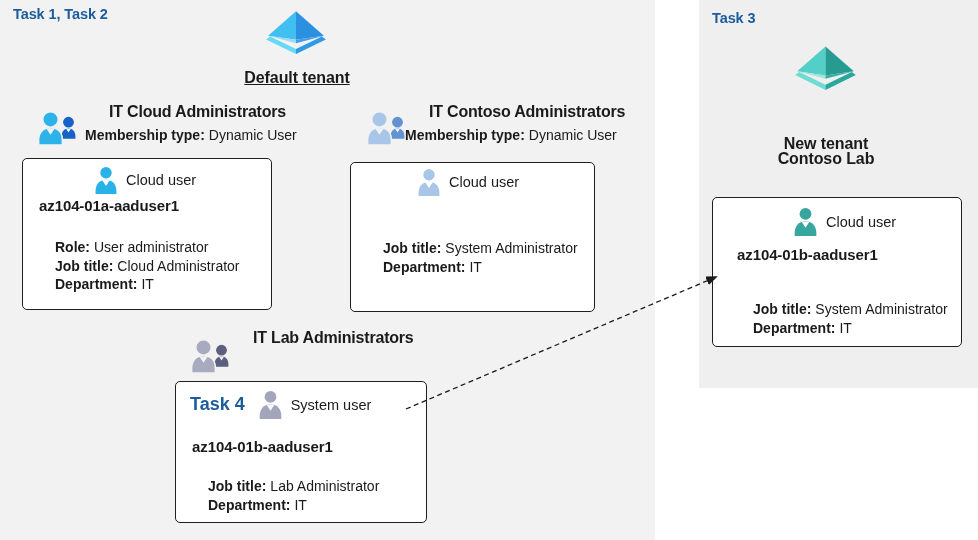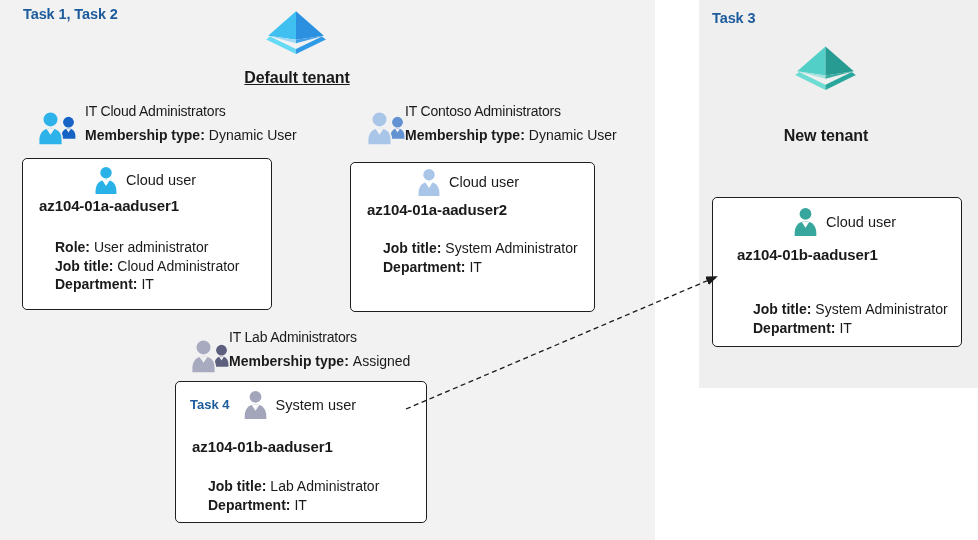--- a/index.html
+++ b/index.html
@@ -6,45 +6,45 @@
   .canvas{
     position:relative;width:978px;height:540px;overflow:hidden;
     font-family:"Liberation Sans",sans-serif;color:#1a1a1a;background:#ffffff;
   }
   .region{position:absolute;}
   .region.left{left:0;top:0;width:655px;height:540px;background:#f2f2f2;}
   .region.right{left:699px;top:0;width:279px;height:388px;background:#efefef;}
   .abs{position:absolute;}
   .tasklabel{position:absolute;font-weight:bold;font-size:14.5px;color:#1c5b9c;letter-spacing:-0.1px;}
   .tenantlabel{position:absolute;font-weight:bold;font-size:16px;text-align:center;letter-spacing:-0.1px;}
-  .grouptitle{position:absolute;font-weight:normal;font-size:14px;letter-spacing:-0.2px;white-space:nowrap;}
+  .grouptitle{position:absolute;font-weight:bold;font-size:16px;letter-spacing:-0.2px;white-space:nowrap;margin-left:24px;}
   .membership{position:absolute;font-size:14px;white-space:nowrap;}
   .membership b{margin-right:4px;}
   .card{
     position:absolute;background:#ffffff;border:1.4px solid #1f1f1f;border-radius:5px;
   }
   .cardhead{position:absolute;display:flex;align-items:center;gap:7px;}
   .usertype{font-size:14.5px;white-space:nowrap;}
   .username{position:absolute;font-weight:bold;font-size:15px;letter-spacing:-0.1px;white-space:nowrap;}
   .attrs{position:absolute;font-size:14px;line-height:18.5px;white-space:nowrap;}
   .attr b{margin-right:4px;padding-left:16px;}
-  .cardtask{font-weight:bold;font-size:13px;color:#1c5b9c;}
+  .cardtask{font-weight:bold;font-size:18px;color:#1c5b9c;}
   svg{position:absolute;display:block;}
   .cardhead svg{position:static;}
   .arrowlayer{left:0;top:0;pointer-events:none;}
 </style>
 </head>
 <body>
 
 <div class="canvas">
 
   <div class="region left"></div>
   <div class="region right"></div>
 
-  <div class="tasklabel" style="left:23px;top:6px;">Task 1, Task 2</div>
+  <div class="tasklabel" style="left:13px;top:6px;">Task 1, Task 2</div>
 
   <svg class="abs" style="left:262px;top:2px;" width="68" height="62" viewBox="0 0 100 64">
     <polygon points="50,0 9,36 50,42" fill="#3fc0f0"></polygon>
     <polygon points="50,0 91,36 50,42" fill="#2b90e0"></polygon>
     <polygon points="9,36 50,47 50,42" fill="#9fd8f2"></polygon>
     <polygon points="91,36 50,47 50,42" fill="#3f9ee8"></polygon>
     <polygon points="6,41.5 50,63 50,55.5 12,37" fill="#66d9f4"></polygon>
     <polygon points="94,41.5 50,63 50,55.5 88,37" fill="#2f9ae6"></polygon>
   </svg>
   <div class="tenantlabel" style="left:197px;top:69px;width:200px;text-decoration:underline;">Default tenant</div>
@@ -106,43 +106,39 @@
     <div class="cardhead" style="left:65px;top:5px;">
       <svg width="26" height="28" viewBox="0 0 24 26">
         <g fill="#a9c6e8">
           <circle cx="12" cy="6.2" r="5.3"></circle>
           <path d="M12 12.8 C5.6 12.8 2.3 17.4 2.3 23.6 L2.3 26 L21.7 26 L21.7 23.6 C21.7 17.4 18.4 12.8 12 12.8 Z"></path>
         </g>
         <polygon points="8.4,13.1 15.6,13.1 12,18.6" fill="#ffffff"></polygon>
       </svg>
       <span class="usertype">Cloud user</span>
     </div>
-    <div class="username" style="left:16px;top:38px;">az104-01a-aaduser2</div>
     <div class="attrs" style="left:16px;top:76px;">
       <div class="attr"><b>Job title:</b><span>System Administrator</span></div>
       <div class="attr"><b>Department:</b><span>IT</span></div>
     </div>
   </div>
 
   <svg class="abs" style="left:187px;top:338px;" width="46" height="37" viewBox="0 0 46 37">
     <g fill="#5c5f7e">
       <circle cx="34.5" cy="12.2" r="5.4"></circle>
       <path d="M34.5 18.6 C30 18.6 27.6 21.8 27.6 26.6 L27.6 28.8 L41.4 28.8 L41.4 26.6 C41.4 21.8 39 18.6 34.5 18.6 Z"></path>
     </g>
     <polygon points="32.1,18.8 36.9,18.8 34.5,22.4" fill="#f2f2f2"></polygon>
     <g stroke="#f2f2f2" stroke-width="1.6" fill="#a8aabf">
       <circle cx="16.5" cy="9.4" r="7.8"></circle>
       <path d="M16.5 17.8 C8.6 17.8 4.6 22.8 4.6 30.2 L4.6 35 L28.4 35 L28.4 30.2 C28.4 22.8 24.4 17.8 16.5 17.8 Z"></path>
     </g>
     <polygon points="12.2,18.4 20.8,18.4 16.5,24.8" fill="#f2f2f2"></polygon>
   </svg>
   <div class="grouptitle" style="left:229px;top:329px;">IT Lab Administrators</div>
-  <div class="membership" style="left:229px;top:353px;">
-    <b>Membership type:</b><span>Assigned</span>
-  </div>
 
   <div class="card" style="left:175px;top:381px;width:250px;height:140px;">
     <div class="cardhead" style="left:14px;top:8px;">
       <span class="cardtask">Task 4</span>
       <svg width="27" height="29" viewBox="0 0 24 26" style="margin-left:5px;">
         <g fill="#a3a6bb">
           <circle cx="12" cy="6.2" r="5.3"></circle>
           <path d="M12 12.8 C5.6 12.8 2.3 17.4 2.3 23.6 L2.3 26 L21.7 26 L21.7 23.6 C21.7 17.4 18.4 12.8 12 12.8 Z"></path>
         </g>
         <polygon points="8.4,13.1 15.6,13.1 12,18.6" fill="#ffffff"></polygon>
@@ -158,21 +154,22 @@
 
   <div class="tasklabel" style="left:712px;top:10px;">Task 3</div>
   <svg class="abs" style="left:791px;top:38px;" width="69" height="61" viewBox="0 0 100 64">
     <polygon points="50,0 9,36 50,42" fill="#52cfc6"></polygon>
     <polygon points="50,0 91,36 50,42" fill="#279a91"></polygon>
     <polygon points="9,36 50,47 50,42" fill="#a5e2dd"></polygon>
     <polygon points="91,36 50,47 50,42" fill="#39aba1"></polygon>
     <polygon points="6,41.5 50,63 50,55.5 12,37" fill="#6fdcd3"></polygon>
     <polygon points="94,41.5 50,63 50,55.5 88,37" fill="#2aa79c"></polygon>
   </svg>
-  <div class="tenantlabel" style="left:726px;top:127px;width:200px;">New tenant</div>
+  <div class="tenantlabel" style="left:726px;top:135px;width:200px;">New tenant</div>
+  <div class="tenantlabel" style="left:726px;top:150px;width:200px;">Contoso Lab</div>
 
   <div class="card" style="left:712px;top:197px;width:248px;height:148px;">
     <div class="cardhead" style="left:79px;top:9px;">
       <svg width="27" height="29" viewBox="0 0 24 26">
         <g fill="#37a69d">
           <circle cx="12" cy="6.2" r="5.3"></circle>
           <path d="M12 12.8 C5.6 12.8 2.3 17.4 2.3 23.6 L2.3 26 L21.7 26 L21.7 23.6 C21.7 17.4 18.4 12.8 12 12.8 Z"></path>
         </g>
         <polygon points="8.4,13.1 15.6,13.1 12,18.6" fill="#ffffff"></polygon>
       </svg>

